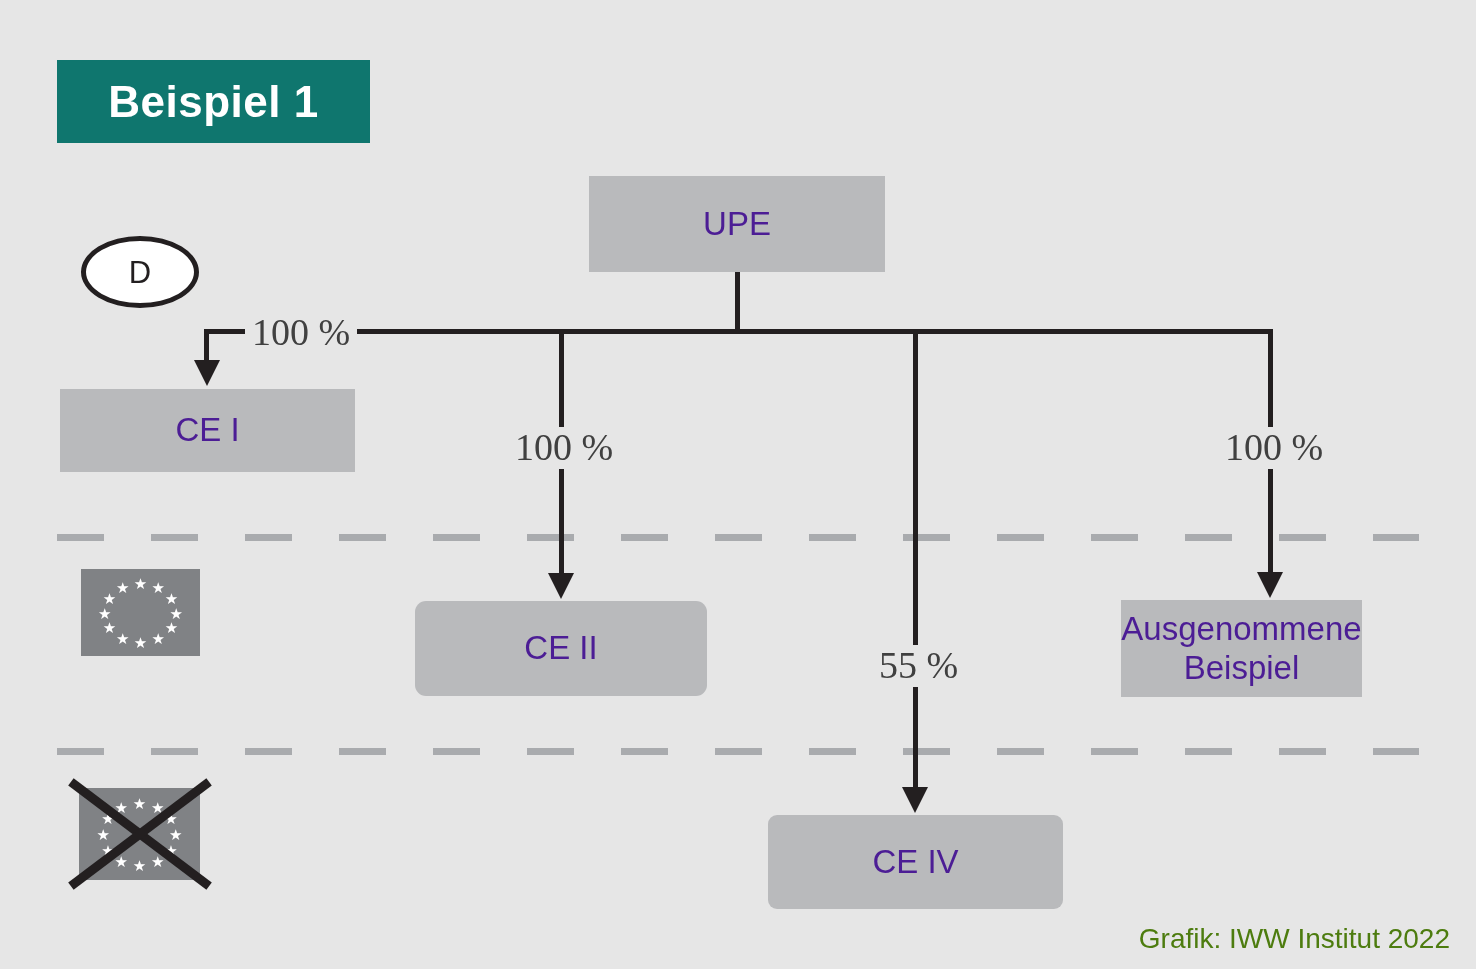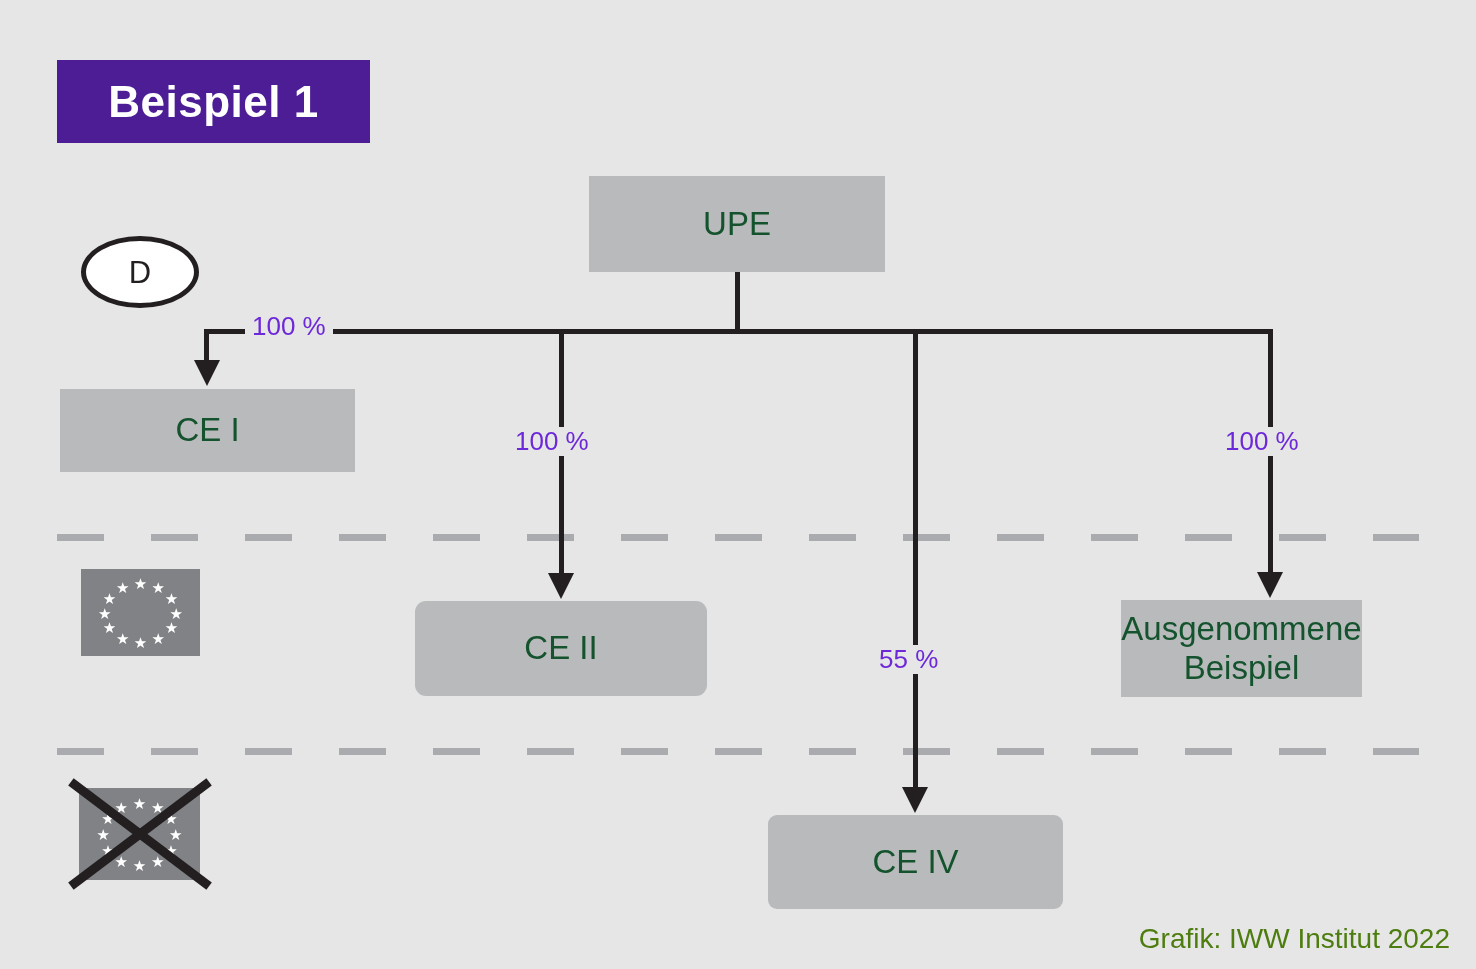--- a/index.html
+++ b/index.html
@@ -18,41 +18,41 @@
     overflow: hidden;
   }
 
   
   .title-badge {
     position: absolute;
     left: 57px;
     top: 60px;
     width: 313px;
     height: 83px;
-    background: #4c1d95;
+    background: #0f766e;
     display: flex;
     align-items: center;
     justify-content: center;
   }
   .title-badge .title-text {
     color: #ffffff;
     font-size: 44px;
     font-weight: 600;
     letter-spacing: 0.5px;
     line-height: 1;
   }
 
   
   .node {
     position: absolute;
     background: #b9babc;
     display: flex;
     align-items: center;
     justify-content: center;
-    color: #14532d;
+    color: #4c1d95;
     font-size: 33px;
     line-height: 1.18;
     padding: 0 4px;
     box-sizing: border-box;
   }
 
   
   .hline {
     position: absolute;
     background: #231f20;
@@ -68,26 +68,27 @@
     width: 0;
     height: 0;
     border-left: 13px solid transparent;
     border-right: 13px solid transparent;
     border-top: 26px solid #231f20;
   }
 
   
   .pct-label {
     position: absolute;
-    font-size: 26px;
-    color: #6d28d9;
+    font-size: 38px;
+    color: #404040;
     background: #e6e6e6;
     padding: 0 7px;
     white-space: nowrap;
     line-height: 1.1;
+    font-family: Liberation Serif, serif;
   }
 
   
   .d-oval {
     position: absolute;
     left: 81px;
     top: 236px;
     width: 118px;
     height: 72px;
     border: 5px solid #231f20;

